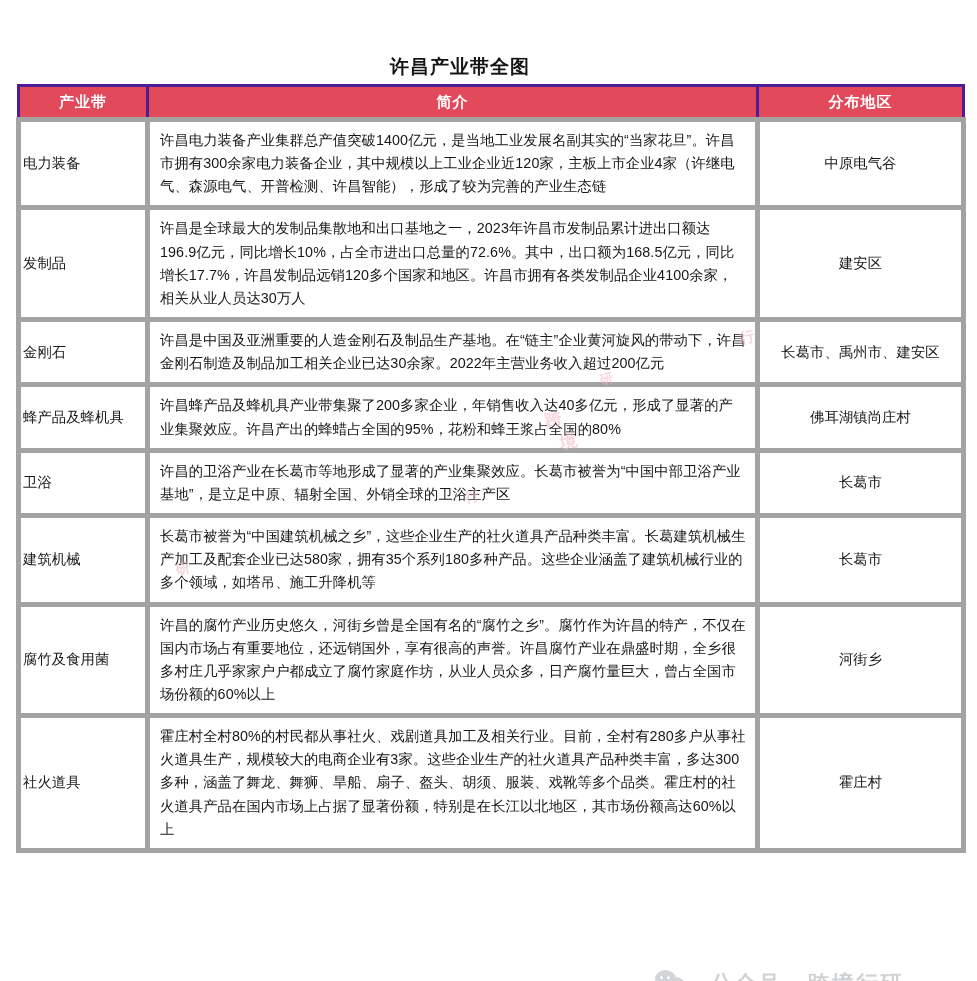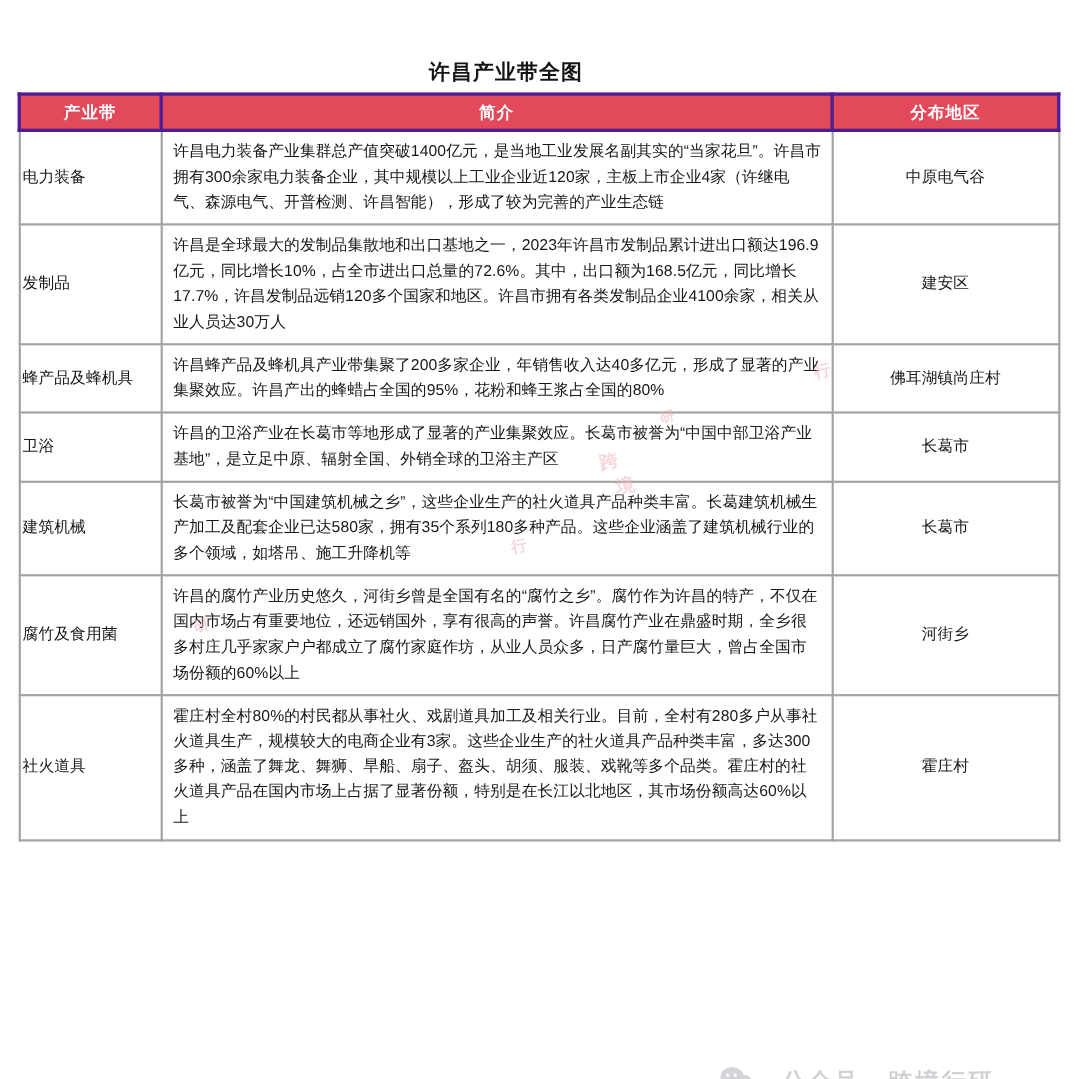--- a/index.html
+++ b/index.html
@@ -63,21 +63,21 @@
     font-weight: bold;
     letter-spacing: 1px;
     height: 30px;
     padding: 0;
     border: 3px solid #4c1d95;
     text-align: center;
     vertical-align: middle;
   }
 
   tbody td {
-    border: 2px solid #a3a3a3;
+    border: 5px solid #a3a3a3;
     vertical-align: middle;
     padding: 6px 7px;
     font-size: 14.3px;
     line-height: 1.62;
     color: #171717;
     letter-spacing: 0.1px;
   }
   td.col-name {
     text-align: left;
     padding: 6px 2px;
@@ -197,20 +197,25 @@
       <tbody>
         <tr>
           <td class="col-name">电力装备</td>
           <td class="col-desc">许昌电力装备产业集群总产值突破1400亿元，是当地工业发展名副其实的“当家花旦”。许昌市拥有300余家电力装备企业，其中规模以上工业企业近120家，主板上市企业4家（许继电气、森源电气、开普检测、许昌智能），形成了较为完善的产业生态链</td>
           <td class="col-region">中原电气谷</td>
         </tr>
         <tr>
           <td class="col-name">发制品</td>
           <td class="col-desc">许昌是全球最大的发制品集散地和出口基地之一，2023年许昌市发制品累计进出口额达196.9亿元，同比增长10%，占全市进出口总量的72.6%。其中，出口额为168.5亿元，同比增长17.7%，许昌发制品远销120多个国家和地区。许昌市拥有各类发制品企业4100余家，相关从业人员达30万人</td>
           <td class="col-region">建安区</td>
+        </tr>
+        <tr>
+          <td class="col-name">金刚石</td>
+          <td class="col-desc">许昌是中国及亚洲重要的人造金刚石及制品生产基地。在“链主”企业黄河旋风的带动下，许昌金刚石制造及制品加工相关企业已达30余家。2022年主营业务收入超过200亿元</td>
+          <td class="col-region">长葛市、禹州市、建安区</td>
         </tr>
         <tr>
           <td class="col-name">蜂产品及蜂机具</td>
           <td class="col-desc">许昌蜂产品及蜂机具产业带集聚了200多家企业，年销售收入达40多亿元，形成了显著的产业集聚效应。许昌产出的蜂蜡占全国的95%，花粉和蜂王浆占全国的80%</td>
           <td class="col-region">佛耳湖镇尚庄村</td>
         </tr>
         <tr>
           <td class="col-name">卫浴</td>
           <td class="col-desc">许昌的卫浴产业在长葛市等地形成了显著的产业集聚效应。长葛市被誉为“中国中部卫浴产业基地”，是立足中原、辐射全国、外销全球的卫浴主产区</td>
           <td class="col-region">长葛市</td>

